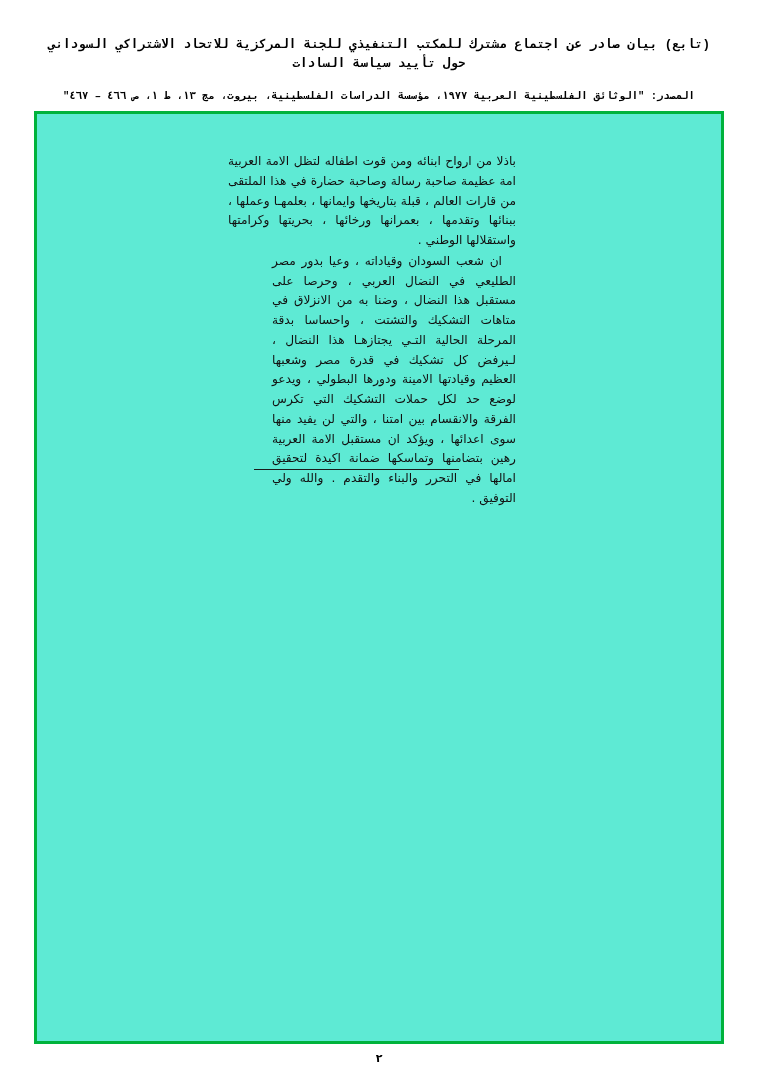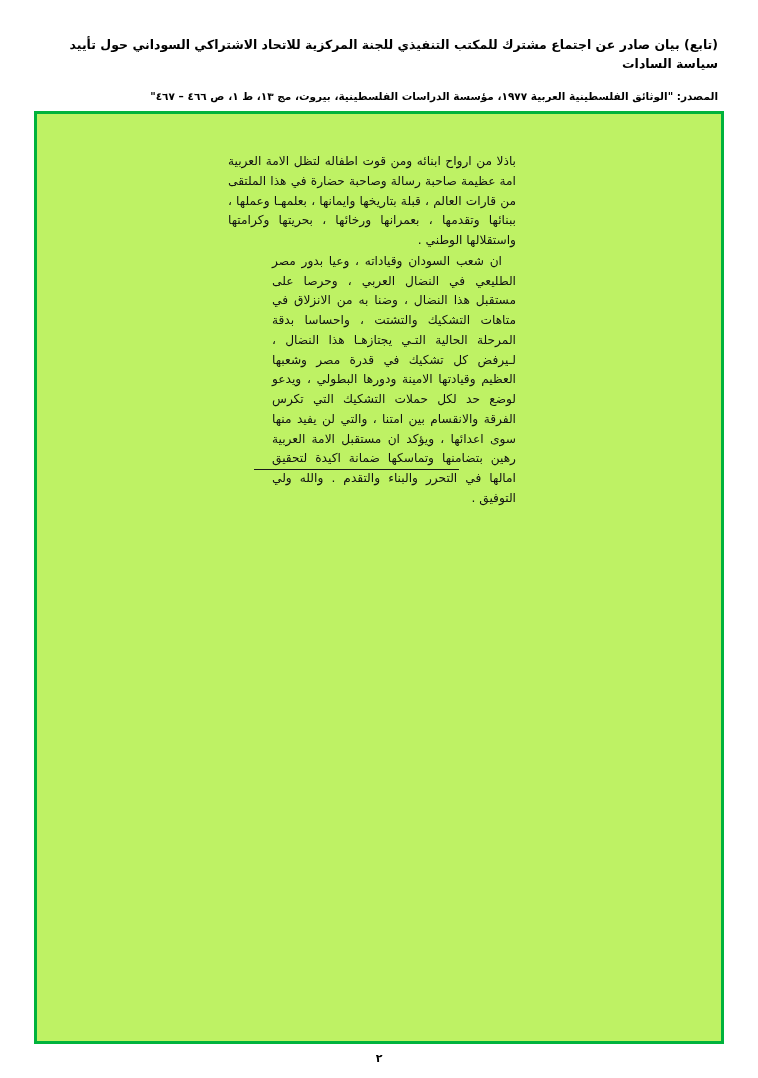--- a/index.html
+++ b/index.html
@@ -20,22 +20,23 @@
     position: absolute;
     inset: 0;
   }
 
   
   .header {
     position: absolute;
     top: 36px;
     left: 0;
     right: 0;
-    text-align: right;
+    text-align: center;
     direction: rtl;
+    font-family: Liberation Mono, monospace;
   }
   .header-title {
     font-size: 12.5px;
     font-weight: bold;
     line-height: 1.5;
     letter-spacing: 0px;
     padding: 0 40px;
   }
   .header-source {
     margin-top: 15px;
@@ -47,21 +48,21 @@
 
   
   .frame {
     position: absolute;
     top: 111px;
     left: 34px;
     width: 690px;
     height: 933px;
     border: 3px solid #00b33c;
     box-sizing: border-box;
-    background: #bef264;
+    background: #5eead4;
   }
   .frame-inner {
     position: absolute;
     inset: 0;
   }
 
   
   .text-block {
     position: absolute;
     top: 38px;

